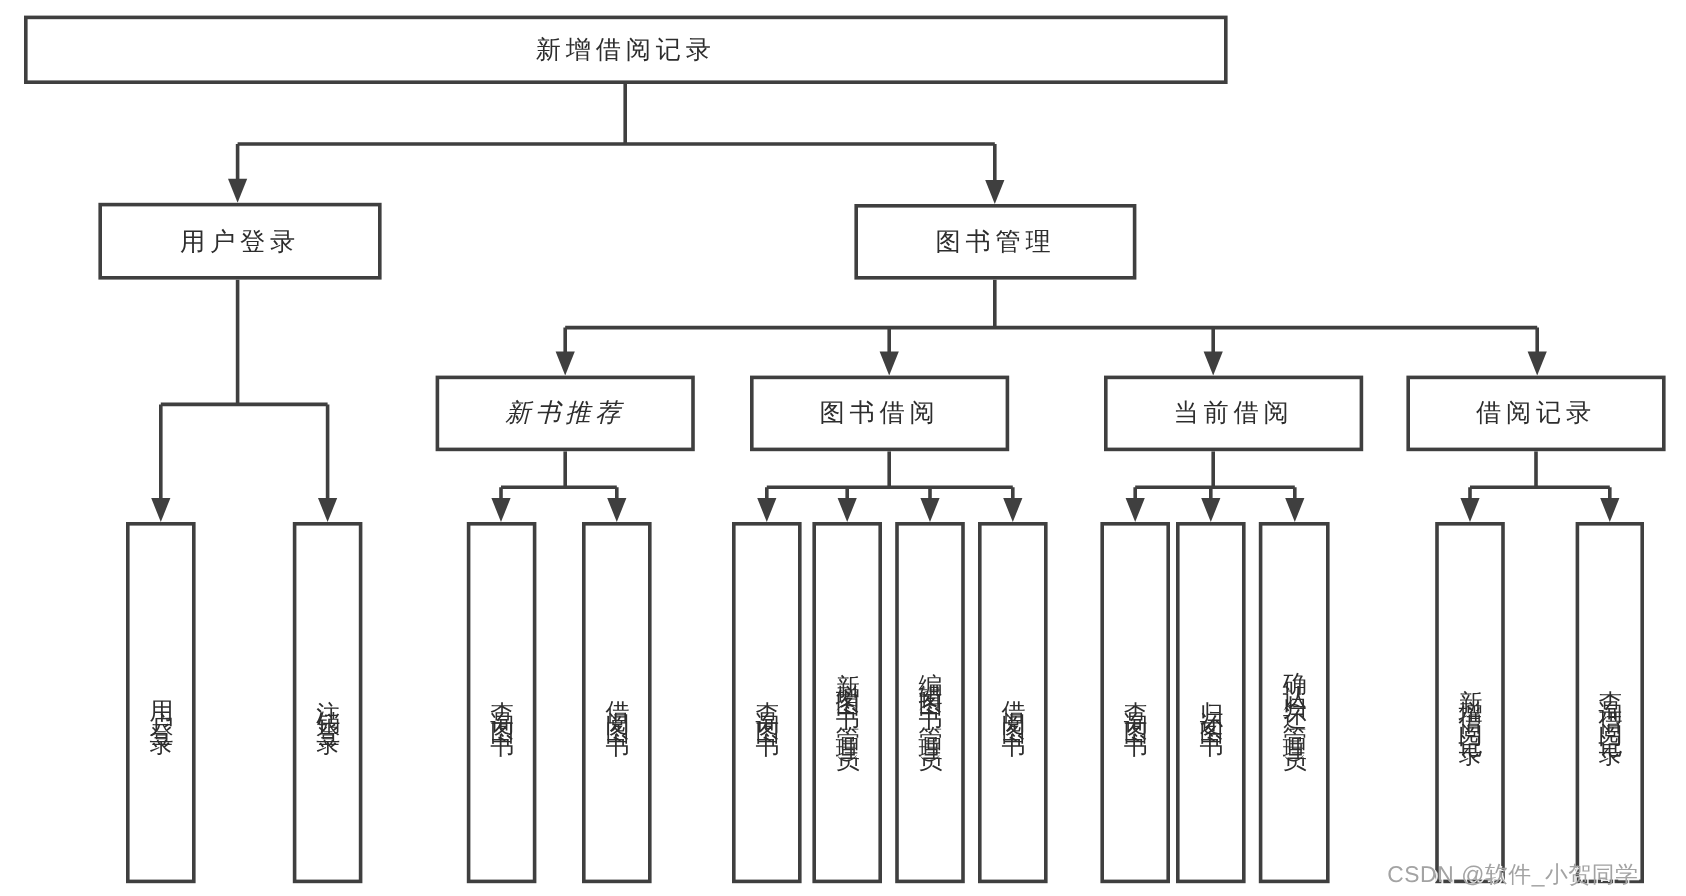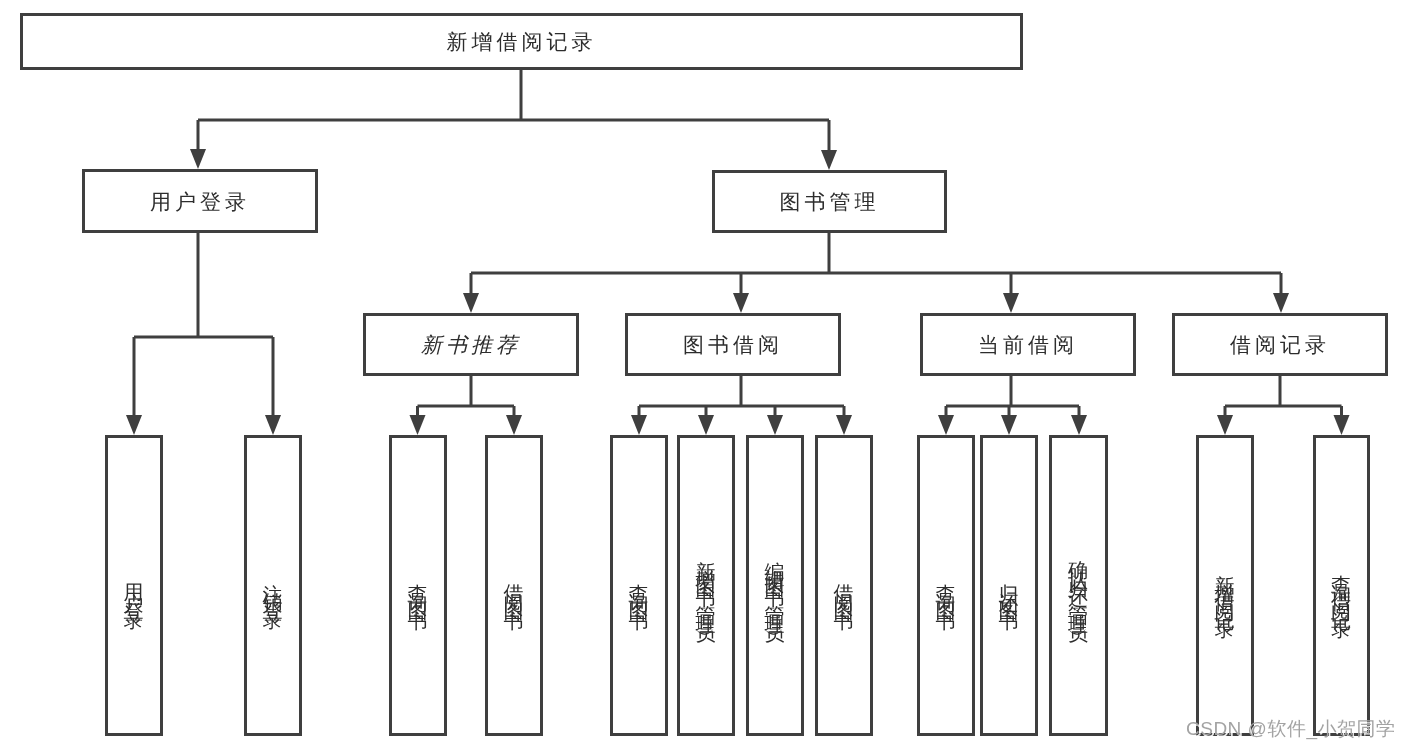--- a/index.html
+++ b/index.html
@@ -37,21 +37,21 @@
   .vbox{
     writing-mode:vertical-rl;
     text-orientation:mixed;
     font-size:20px;
     letter-spacing:9px;
     line-height:1;
     text-align:center;
   }
   #watermark{
     position:absolute;
-    left:1186px;top:716px;
+    left:1156px;top:716px;
     font-size:19px;
     letter-spacing:0.5px;
     color:var(--watermark);
     text-shadow:2px 2px 0 rgba(255,255,255,0.9);
     white-space:nowrap;
     z-index:3;
   }
 </style>
 </head>
 <body>

